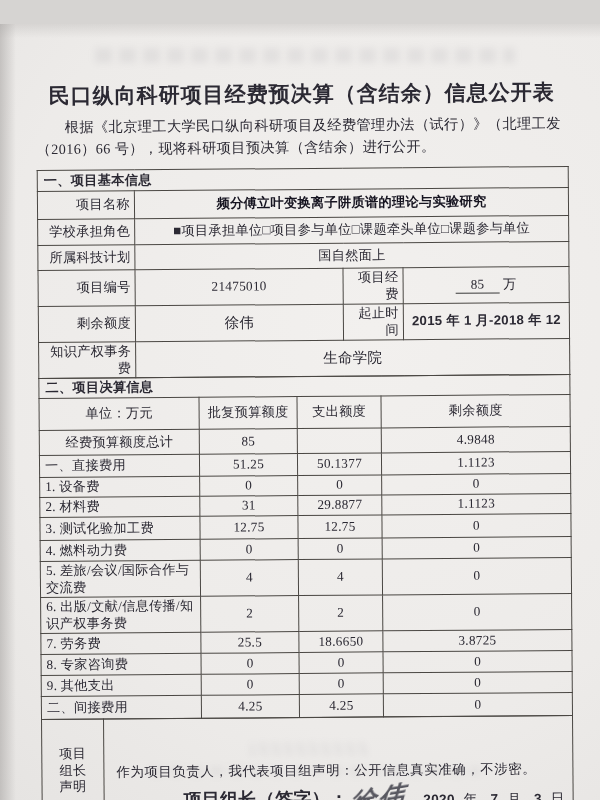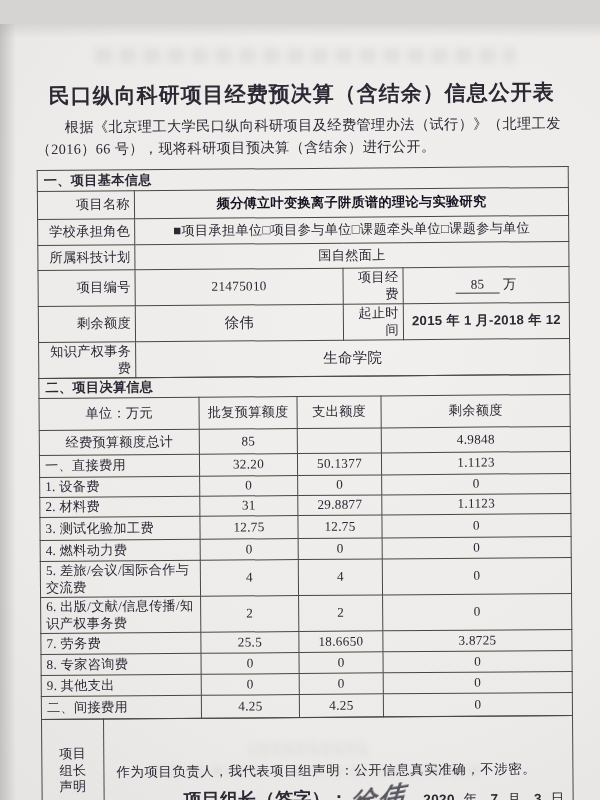--- a/index.html
+++ b/index.html
@@ -149,21 +149,21 @@
         <td class="hdr">剩余额度</td>
       </tr>
       <tr style="height:25px">
         <td class="total-lbl">经费预算额度总计</td>
         <td class="num">85</td>
         <td class="num"></td>
         <td class="num">4.9848</td>
       </tr>
       <tr style="height:22px">
         <td class="row-lbl">一、直接费用</td>
-        <td class="num">32.20</td>
+        <td class="num">51.25</td>
         <td class="num">50.1377</td>
         <td class="num">1.1123</td>
       </tr>
       <tr style="height:20px">
         <td class="row-lbl">1. 设备费</td>
         <td class="num">0</td>
         <td class="num">0</td>
         <td class="num">0</td>
       </tr>
       <tr style="height:20px">

